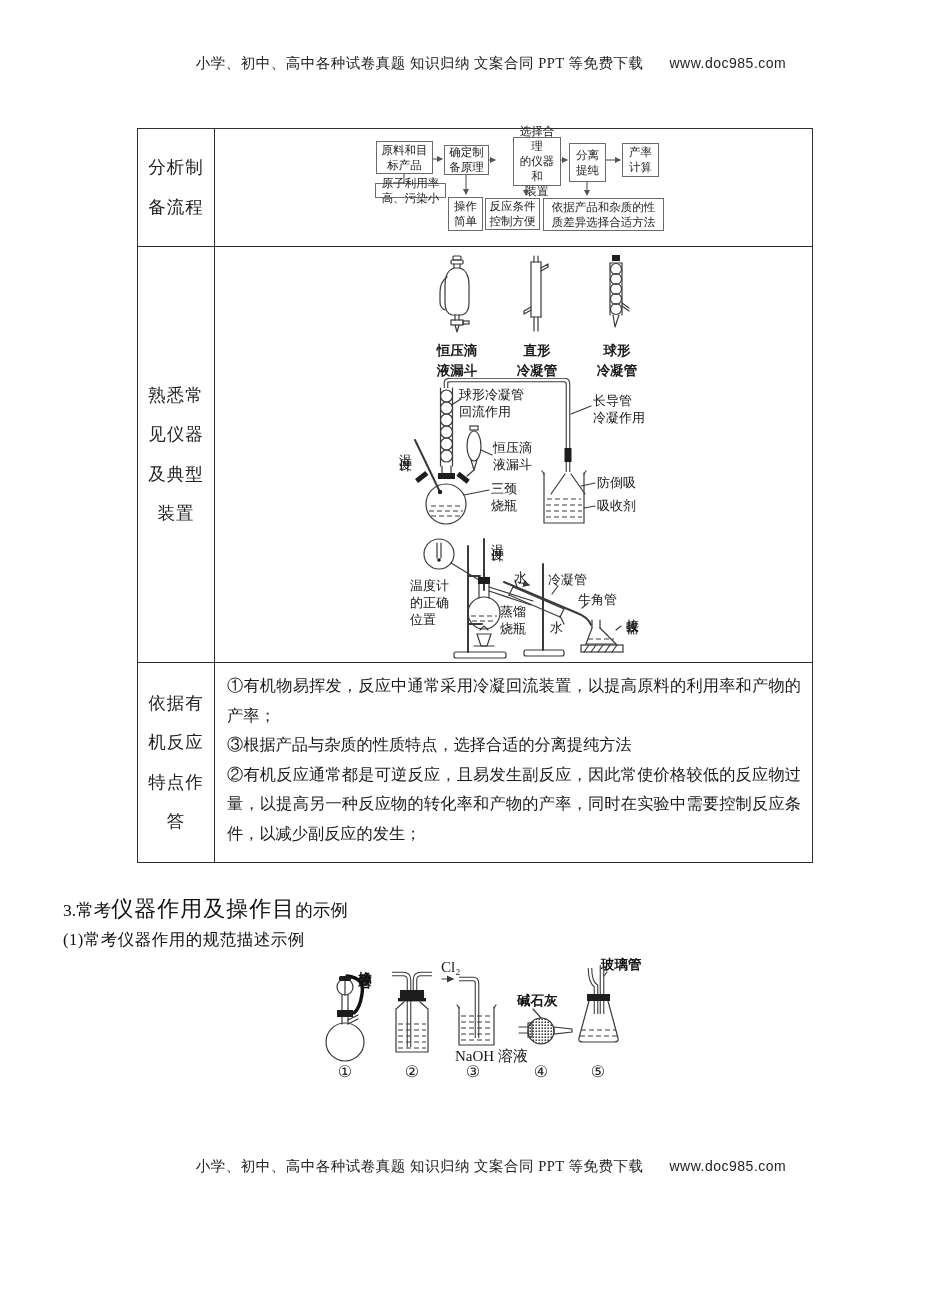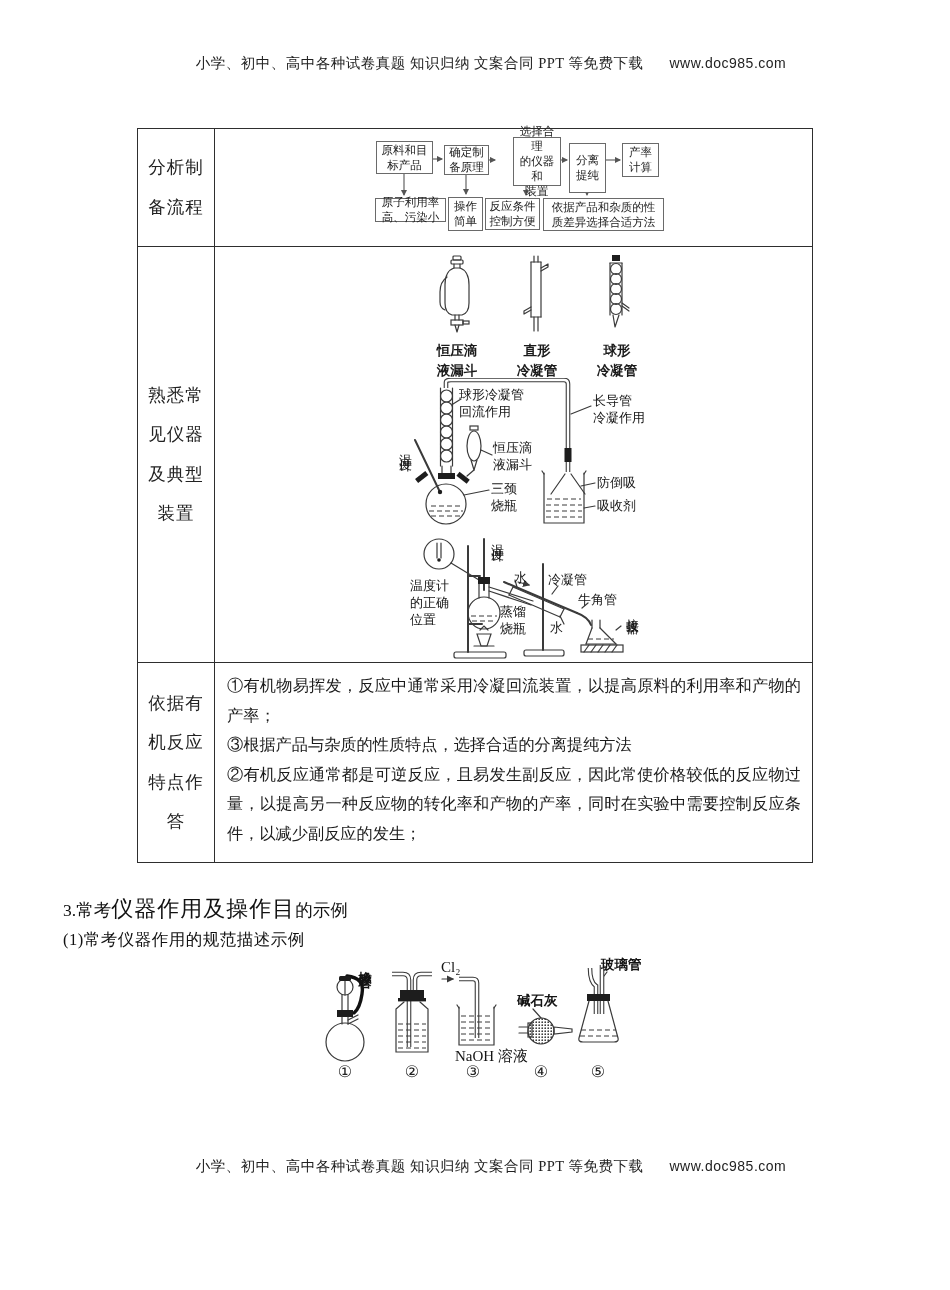--- a/index.html
+++ b/index.html
@@ -104,25 +104,25 @@
           <line x1="152" y1="51" x2="152" y2="60" stroke="#555" stroke-width="1.1" marker-end="url(#ah)"></line>
           <line x1="213" y1="43" x2="213" y2="60" stroke="#555" stroke-width="1.1" marker-end="url(#ah)"></line>
         </svg>
         <div class="fbox" style="left:2px;top:6px;width:57px;height:33px;">原料和目
 标产品</div>
         <div class="fbox" style="left:70px;top:10px;width:45px;height:30px;">确定制
 备原理</div>
         <div class="fbox" style="left:123px;top:2px;width:48px;height:49px;margin-left:16px;">选择合理
 的仪器和
 装置</div>
-        <div class="fbox" style="left:195px;top:8px;width:37px;height:50px;">分离
+        <div class="fbox" style="left:195px;top:8px;width:37px;height:39px;">分离
 提纯</div>
         <div class="fbox" style="left:248px;top:8px;width:37px;height:34px;">产率
 计算</div>
-        <div class="fbox" style="left:1px;top:63px;width:71px;height:24px;">原子利用率
+        <div class="fbox" style="left:1px;top:48px;width:71px;height:15px;">原子利用率
 高、污染小</div>
         <div class="fbox" style="left:74px;top:62px;width:35px;height:34px;">操作
 简单</div>
         <div class="fbox" style="left:111px;top:63px;width:55px;height:32px;">反应条件
 控制方便</div>
         <div class="fbox" style="left:169px;top:63px;width:121px;height:33px;">依据产品和杂质的性
 质差异选择合适方法</div>
       </div>
     </div>
   </div>

